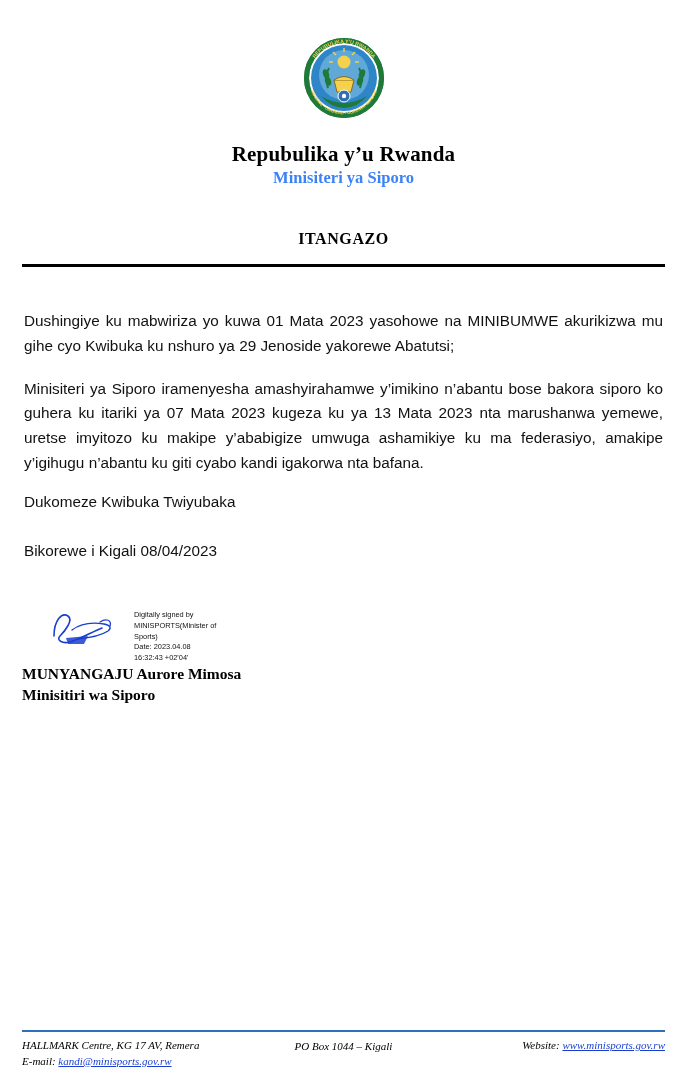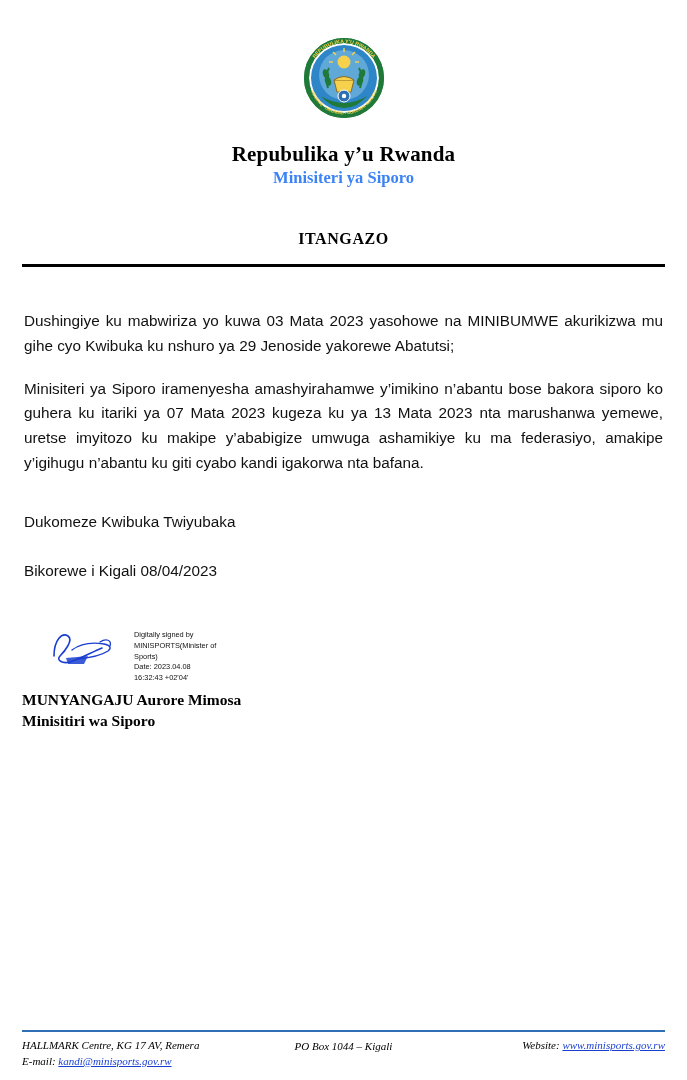--- a/index.html
+++ b/index.html
@@ -76,21 +76,21 @@
     padding: 0 2px;
   }
   .para {
     font-family: "Liberation Sans", sans-serif;
     font-size: 15.3px;
     line-height: 1.62;
     text-align: justify;
     margin: 0 0 18px 0;
     color: #111;
   }
-  .para.last-spacing { margin-bottom: 34px; }
+  .para.last-spacing { margin-bottom: 14px; }
   .para.place { margin-top: 25px; }
 
   
   .sig-block {
     margin-top: 42px;
     position: relative;
     height: 78px;
   }
   .sig-mark {
     position: absolute;
@@ -214,21 +214,21 @@
   </div>
 
   <div class="country-title">Repubulika y’u Rwanda</div>
   <div class="ministry-title">Minisiteri ya Siporo</div>
 
   <div class="notice-title">ITANGAZO</div>
 
   <div class="rule-top"></div>
 
   <div class="body-text">
-    <p class="para">Dushingiye ku mabwiriza yo kuwa 03 Mata 2023 yasohowe na MINIBUMWE akurikizwa mu gihe cyo Kwibuka ku nshuro ya 29 Jenoside yakorewe Abatutsi;</p>
+    <p class="para">Dushingiye ku mabwiriza yo kuwa 01 Mata 2023 yasohowe na MINIBUMWE akurikizwa mu gihe cyo Kwibuka ku nshuro ya 29 Jenoside yakorewe Abatutsi;</p>
     <p class="para last-spacing">Minisiteri ya Siporo iramenyesha amashyirahamwe y’imikino n’abantu bose bakora siporo ko guhera ku itariki ya 07 Mata 2023 kugeza ku ya 13 Mata 2023 nta marushanwa yemewe, uretse imyitozo ku makipe y’ababigize umwuga ashamikiye ku ma federasiyo, amakipe y’igihugu n’abantu ku giti cyabo kandi igakorwa nta bafana.</p>
     <p class="para">Dukomeze Kwibuka Twiyubaka</p>
     <p class="para place">Bikorewe i Kigali 08/04/2023</p>
   </div>
 
   <div class="sig-block">
     <div class="sig-mark">
       <svg viewBox="0 0 76 46" width="76" height="46" xmlns="http://www.w3.org/2000/svg">
         <path d="M6 30 C6 14, 14 6, 20 10 C26 14, 16 26, 12 30 C8 34, 14 38, 22 36 C32 33, 44 26, 54 22" stroke="#1a3fd0" stroke-width="1.6" fill="none" stroke-linecap="round"></path>
         <path d="M24 24 C32 18, 44 16, 56 18 C62 19, 64 22, 60 25 C54 29, 40 32, 30 33" stroke="#1a3fd0" stroke-width="1.4" fill="none" stroke-linecap="round"></path>
@@ -236,21 +236,21 @@
         <path d="M52 16 C58 12, 64 14, 62 20" stroke="#1a3fd0" stroke-width="1.3" fill="none" stroke-linecap="round"></path>
       </svg>
     </div>
     <div class="sig-meta">
       <div>Digitally signed by</div>
       <div>MINISPORTS(Minister of</div>
       <div>Sports)</div>
       <div>Date: 2023.04.08</div>
       <div>16:32:43 +02'04'</div>
     </div>
-    <div style="position:absolute; left:0; top:62px;">
+    <div style="position:absolute; left:0; top:56px;">
       <div class="sig-name">MUNYANGAJU Aurore Mimosa</div>
       <div class="sig-role">Minisitiri wa Siporo</div>
     </div>
   </div>
 
   <div class="footer">
     <div class="footer-rule"></div>
     <div class="footer-cols">
       <div class="footer-col left">
         <div>HALLMARK Centre, KG 17 AV, Remera</div>

